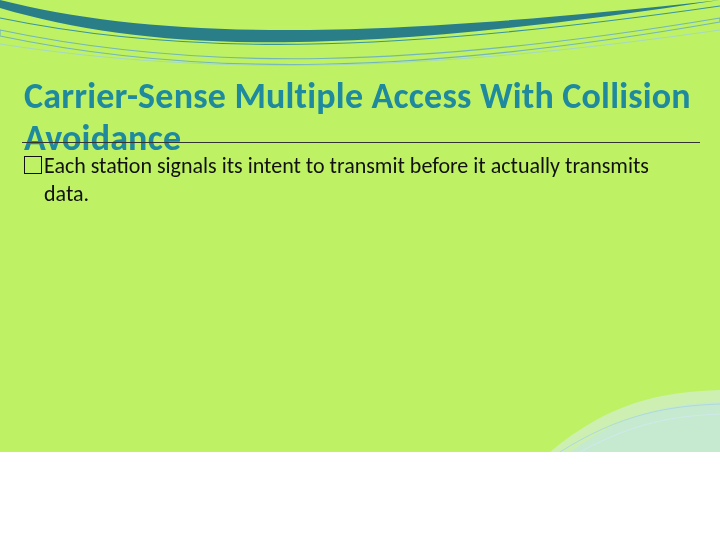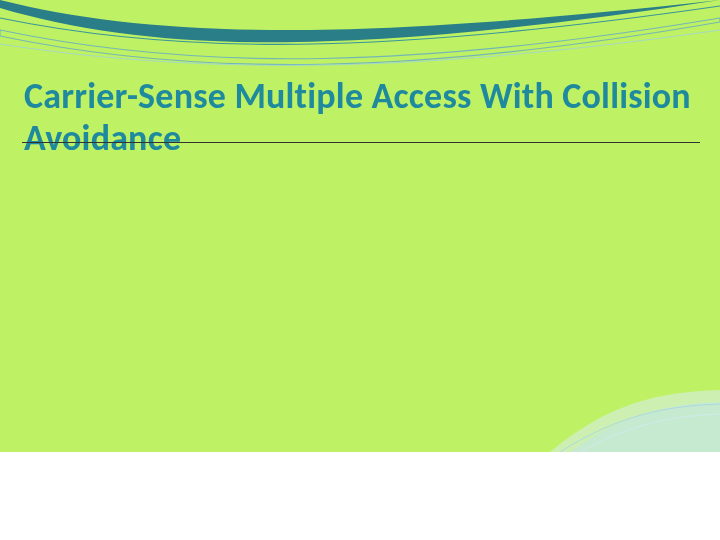--- a/index.html
+++ b/index.html
@@ -95,20 +95,26 @@
     <path d="M0,18 C180,55 380,55 720,6" fill="none" stroke="#2a8aa0" stroke-width="1.1" opacity="0.9"></path>
   </svg>
 
   <h1 class="title">Carrier-Sense Multiple Access With Collision Avoidance</h1>
 
   <div class="title-rule"></div>
 
   <div class="body">
 
 
+    <div class="item">
+      <span class="bullet"></span>
+      <span class="item-text">
+        <span>Each station signals its intent to transmit before it actually transmits data.</span><span class="emph"></span><span></span>
+      </span>
+    </div>
 
   </div>
 
   <svg class="corner-deco" viewBox="0 0 170 110" preserveAspectRatio="none">
     <path d="M0,110 C60,60 110,50 170,48 L170,110 Z" fill="#d8eef3" opacity="0.55"></path>
     <path d="M20,110 C75,70 120,62 170,60 L170,110 Z" fill="#bfe3eb" opacity="0.5"></path>
     <path d="M10,110 C70,72 118,64 170,62" fill="none" stroke="#a9d6e1" stroke-width="1" opacity="0.9"></path>
     <path d="M30,110 C85,80 125,74 170,72" fill="none" stroke="#cfe9ef" stroke-width="1" opacity="0.9"></path>
   </svg>
 

